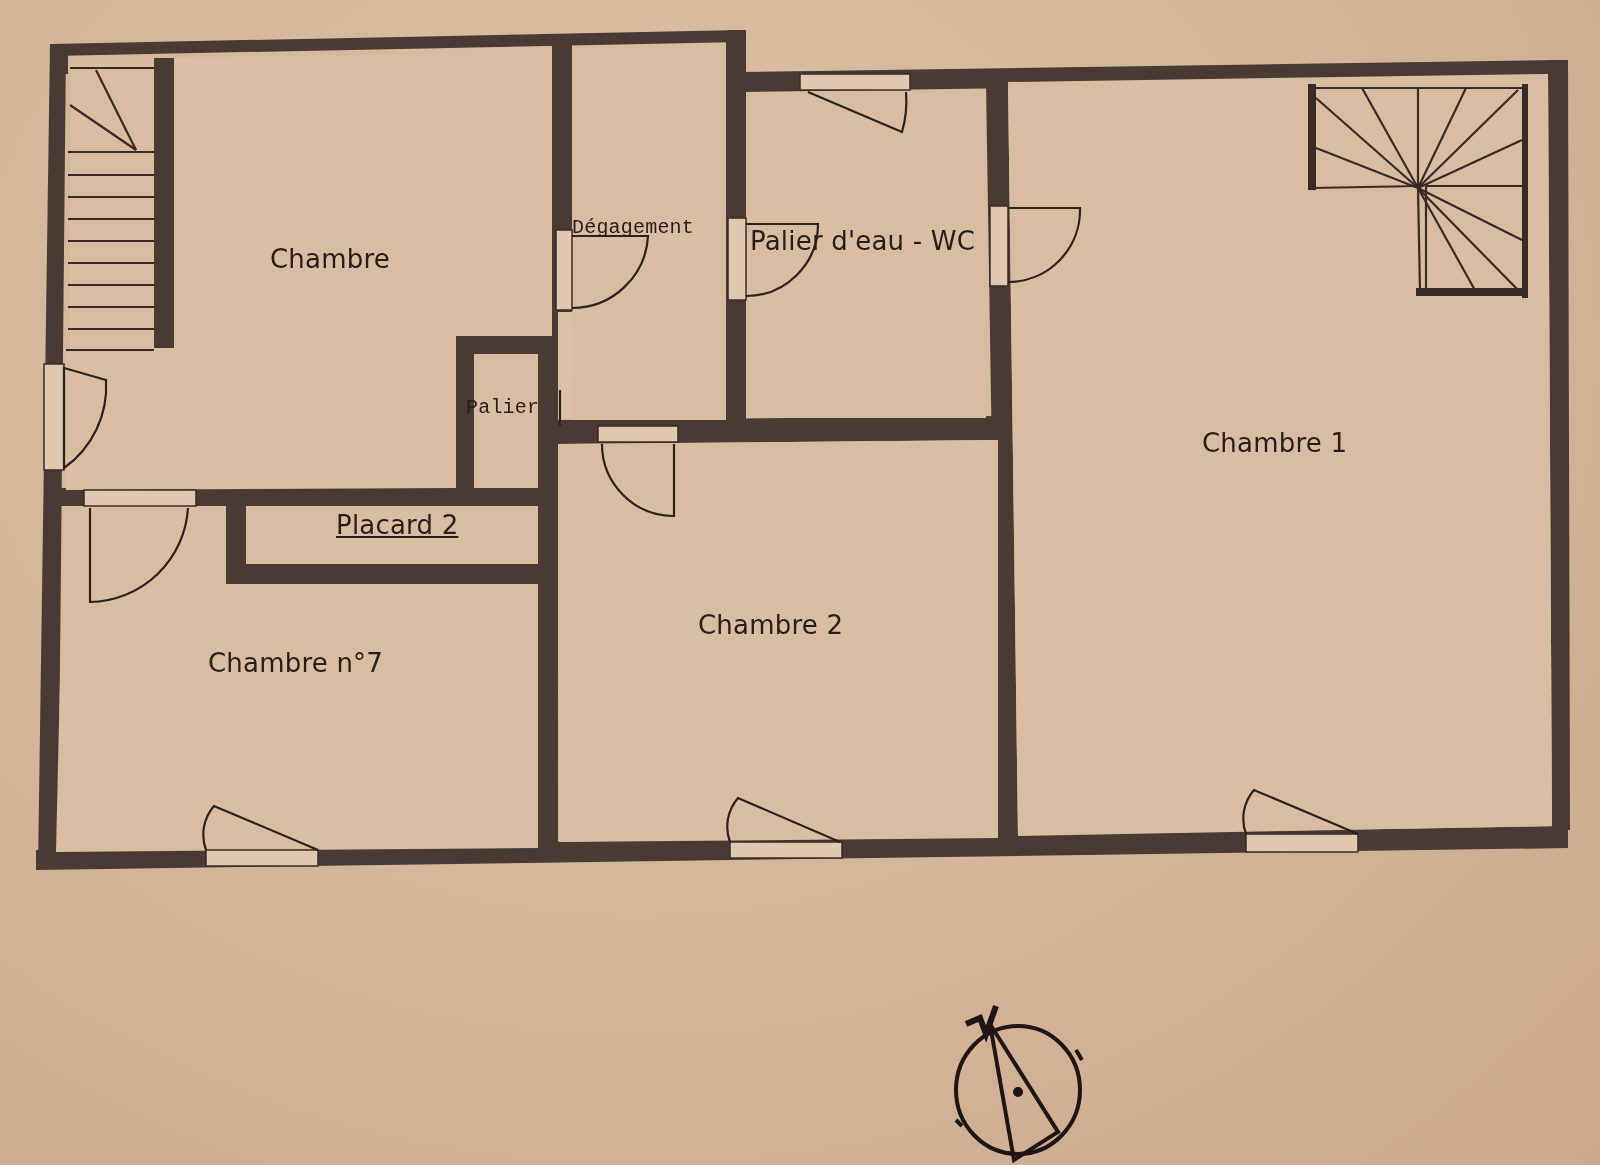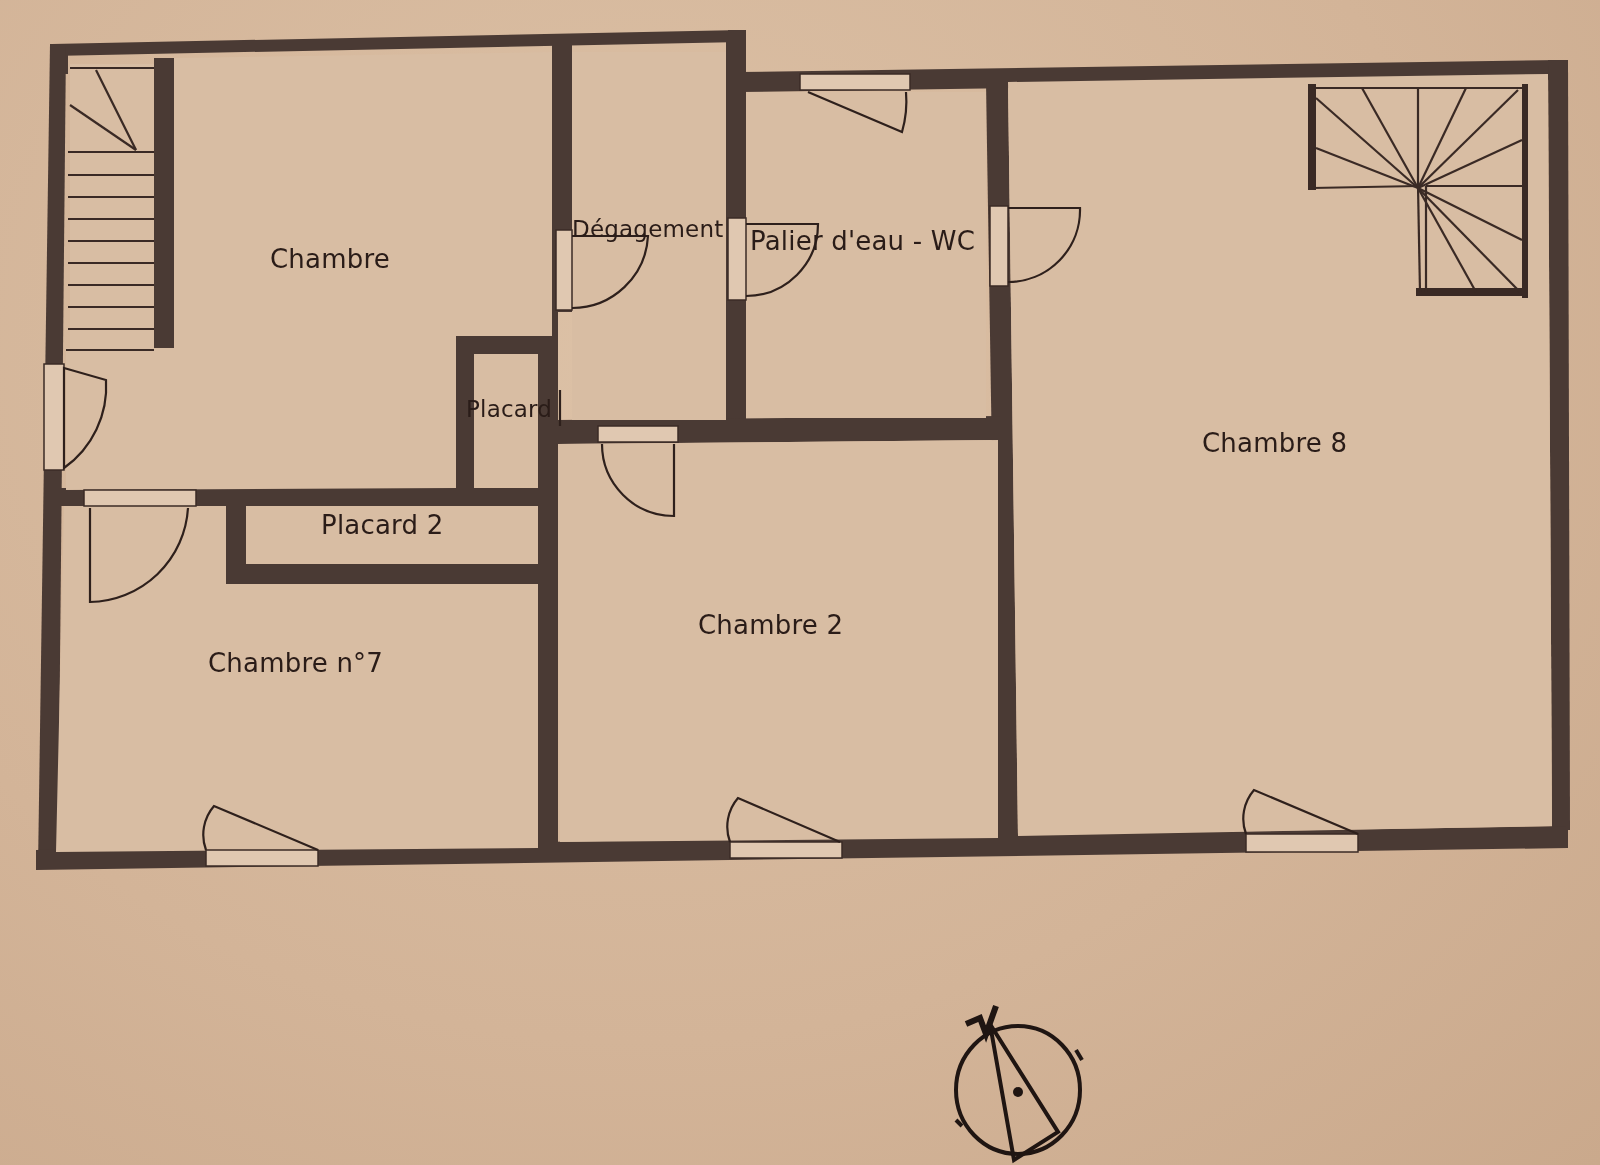--- a/index.html
+++ b/index.html
@@ -16,21 +16,21 @@
     .wall { fill: #4a3a34; }
     .floor { fill: #d8bda3; }
     .opening { fill: #e0c8b1; stroke: #3b2b26; stroke-width: 1.5; }
     .swing { fill: none; stroke: #2e201c; stroke-width: 2.2; }
     .stair { fill: none; stroke: #3a2a25; stroke-width: 2.2; }
     .stair-rail { fill: #3a2a25; }
     .label {
       position: absolute; color: #2a1c18; font-size: 26px; white-space: nowrap;
       font-family: "DejaVu Sans", sans-serif; letter-spacing: 0.2px;
     }
-    .label.small { font-size: 23px; }
+    .label.small { font-size: 20px; font-family: Liberation Mono, monospace; }
     .compass-stroke { fill: none; stroke: #1f1512; stroke-width: 4; }
     .compass-fill { fill: #1f1512; }
   </style>
 </head>
 <body>
 
 <div class="sheet">
 
   <svg width="1600" height="1165" viewBox="0 0 1600 1165">
 
@@ -150,18 +150,18 @@
       <line class="compass-stroke" x1="-62" y1="30" x2="-56" y2="36"></line>
       <polygon class="compass-stroke" points="-28,-66 -4,70 40,42"></polygon>
       <circle class="compass-fill" cx="0" cy="2" r="5"></circle>
       <polyline class="compass-stroke" points="-52,-66 -38,-72 -32,-56 -22,-84" style="stroke-width:6"></polyline>
     </g>
   </svg>
 
   <span class="label" style="left:270px; top:244px;">Chambre</span>
   <span class="label small" style="left:572px; top:216px;">Dégagement</span>
   <span class="label" style="left:750px; top:226px;">Palier d'eau - WC</span>
-  <span class="label" style="left:1202px; top:428px;">Chambre 8</span>
-  <span class="label small" style="left:466px; top:396px;">Placard</span>
-  <span class="label" style="left:321px; top:510px;">Placard 2</span>
+  <span class="label" style="left:1202px; top:428px;">Chambre 1</span>
+  <span class="label small" style="left:466px; top:396px;">Palier</span>
+  <span class="label" style="left:336px; top:510px;text-decoration:underline;">Placard 2</span>
   <span class="label" style="left:208px; top:648px;">Chambre n°7</span>
   <span class="label" style="left:698px; top:610px;">Chambre 2</span>
 </div>
 
 </body></html>

